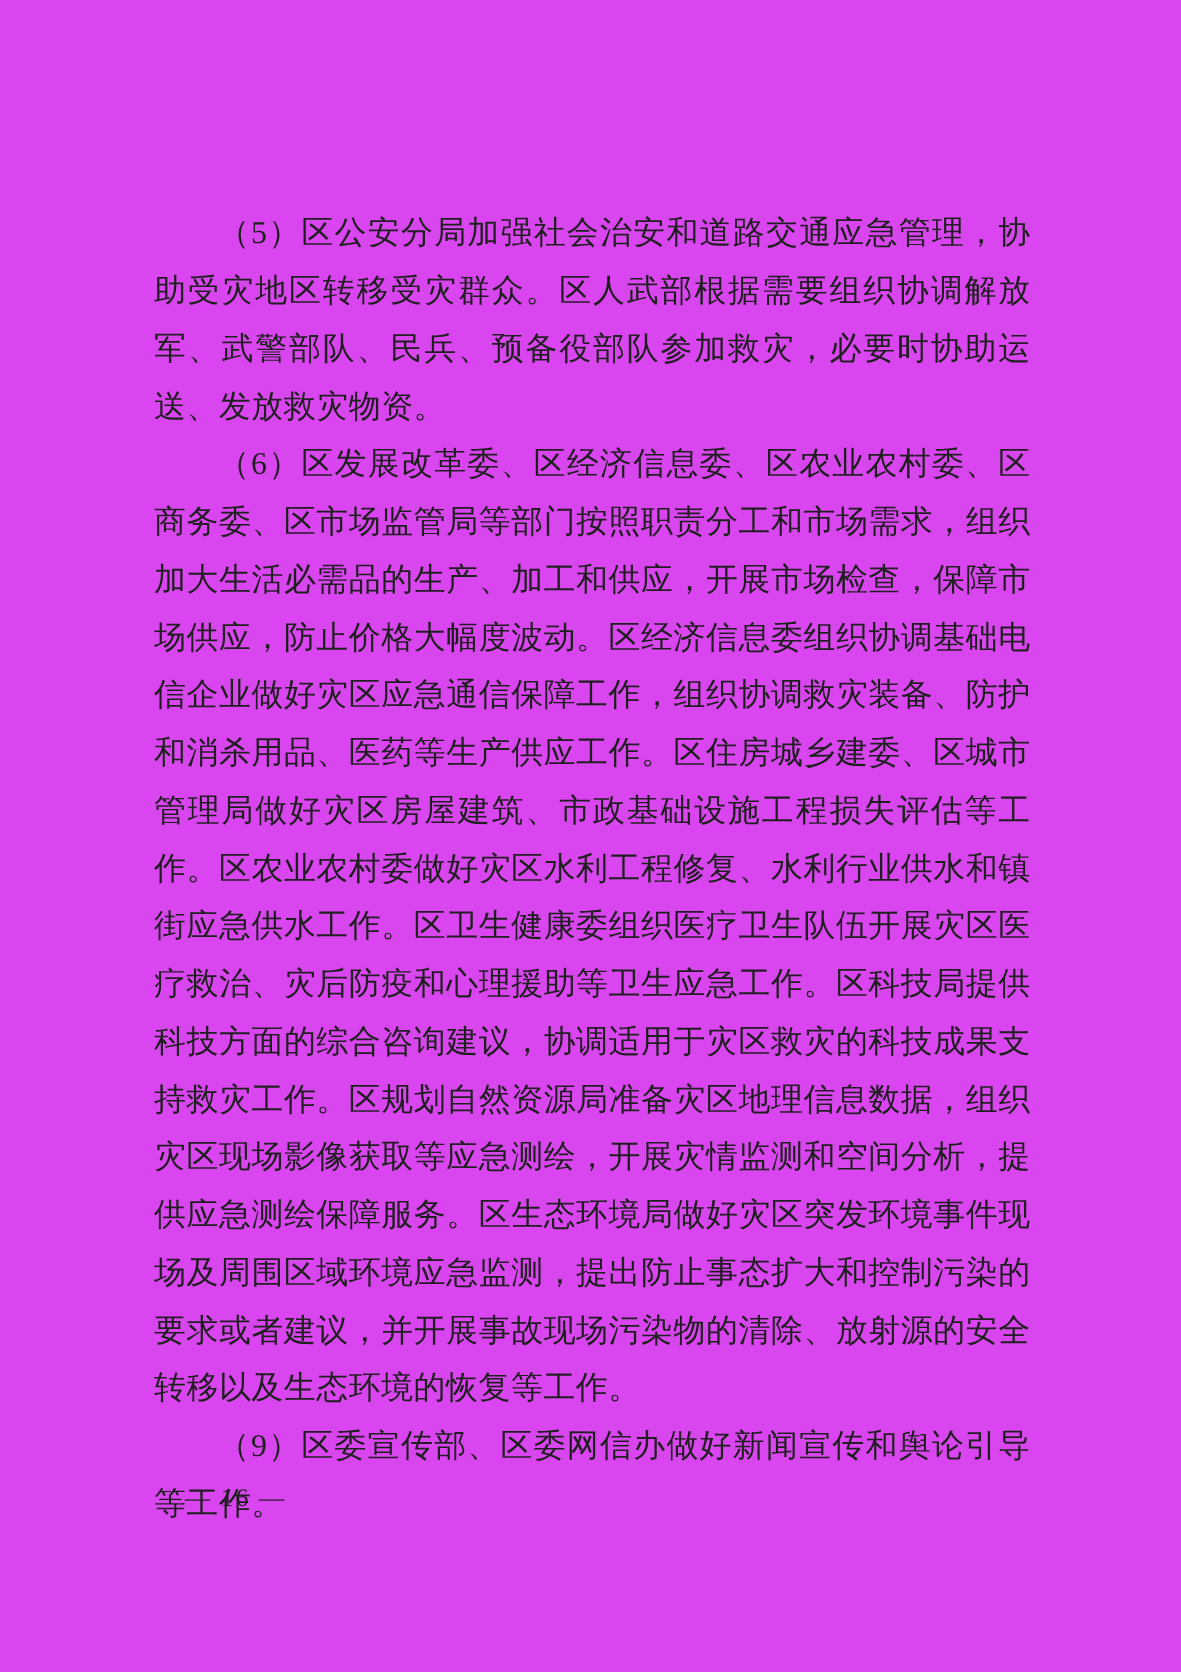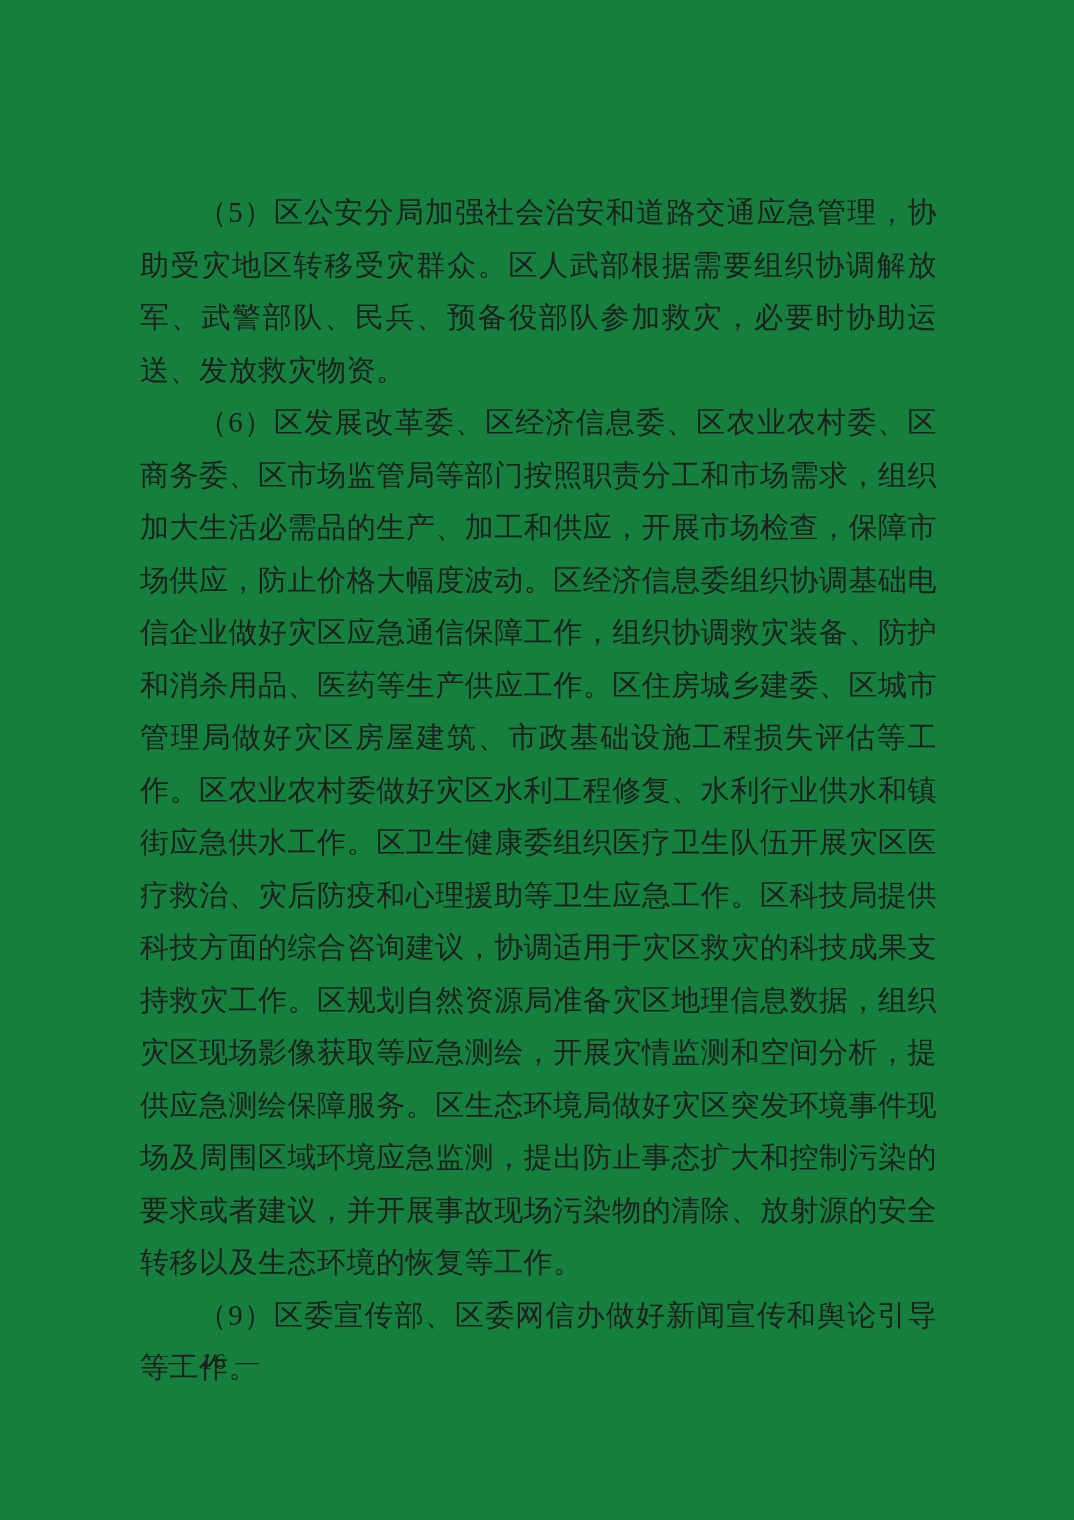--- a/index.html
+++ b/index.html
@@ -4,21 +4,21 @@
 <style>
   html, body {
     margin: 0;
     padding: 0;
     background: #ffffff;
   }
   .page {
     position: relative;
     width: 1074px;
     height: 1520px;
-    background: #15803d;
+    background: #d946ef;
     overflow: hidden;
   }
   .body-text {
     position: absolute;
     left: 140px;
     top: 186px;
     width: 797px;
     font-family: "Liberation Serif", "DejaVu Serif", serif;
     font-size: 29px;
     line-height: 52.5px;

